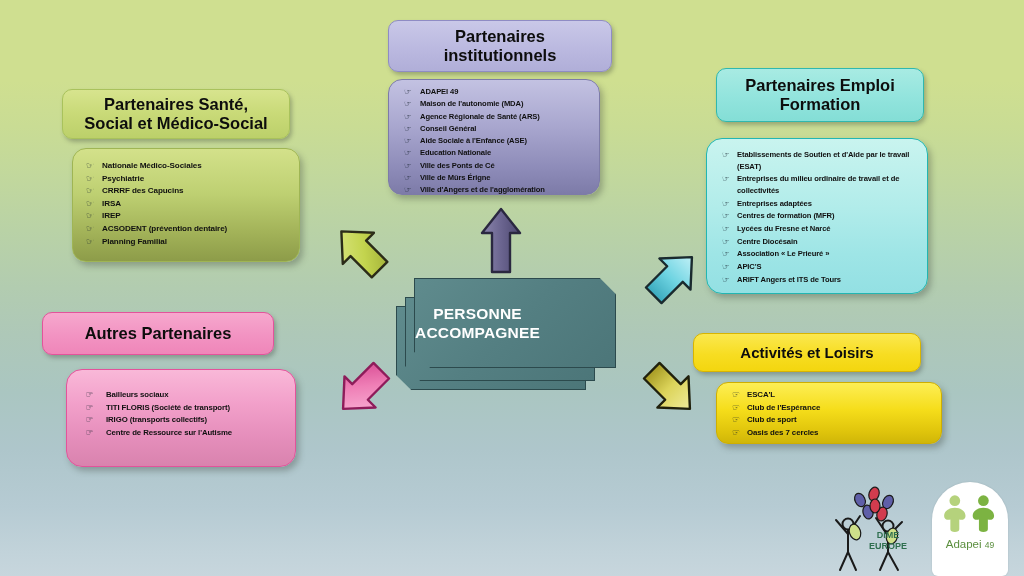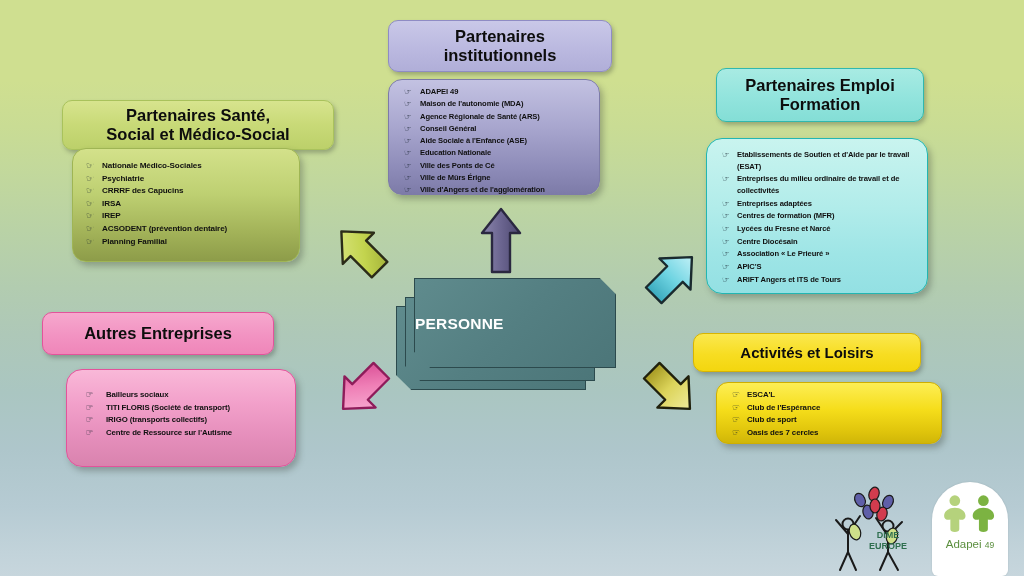--- a/index.html
+++ b/index.html
@@ -50,21 +50,21 @@
     flex:0 0 auto;
     font-family:"DejaVu Sans", sans-serif;
     font-weight:normal;
     color:#14202c;
     transform:scaleX(1.15);
   }
   .txt{flex:1 1 auto;}
 
   
   #sante-title{
-    left:62px;top:100px;width:272px;height:50px;
+    left:62px;top:89px;width:228px;height:50px;
     font-size:16.5px;
     background:linear-gradient(to bottom,#d7e48e 0%,#c9da78 48%,#bcd06a 100%);
     border:1.4px solid #a9c25c;
   }
   #sante-list{
     left:72px;top:148px;width:228px;height:114px;
     background:linear-gradient(to bottom,#d3e18a 0%,#bed072 40%,#a2b258 75%,#8d9c49 100%);
     border:1.4px solid #9fb554;
   }
   #sante-list ul{top:11px;}
@@ -312,21 +312,21 @@
           <span class="txt">APIC'S</span>
         </li>
       <li>
           <span class="bul">☞</span>
           <span class="txt">ARIFT Angers et ITS de Tours</span>
         </li>
     </ul>
   </div>
 
   <div class="titleBox" id="autres-title">
-    <div>Autres Entreprises</div>
+    <div>Autres Partenaires</div>
   </div>
   <div class="listBox" id="autres-list">
     <ul>
       <li>
           <span class="bul">☞</span>
           <span class="txt">Bailleurs sociaux</span>
         </li>
       <li>
           <span class="bul">☞</span>
           <span class="txt">TITI FLORIS (Société de transport)</span>
@@ -365,20 +365,21 @@
         </li>
     </ul>
   </div>
 
   <div id="center-stack">
     <div class="card" id="card3"></div>
     <div class="card" id="card2"></div>
     <div class="card" id="card1">
       <div class="ctext">
         <div>PERSONNE</div>
+        <div>ACCOMPAGNEE</div>
       </div>
     </div>
   </div>
 
   <svg class="arrow" style="left:324px;top:218px;width:80px;height:72px" viewBox="0 0 80 72">
     <defs>
       <linearGradient id="gSante" x1="0" y1="0" x2="1" y2="1">
         <stop offset="0%" stop-color="#dfe98c"></stop>
           <stop offset="55%" stop-color="#c3d44e"></stop>
           <stop offset="100%" stop-color="#9aa832"></stop>

